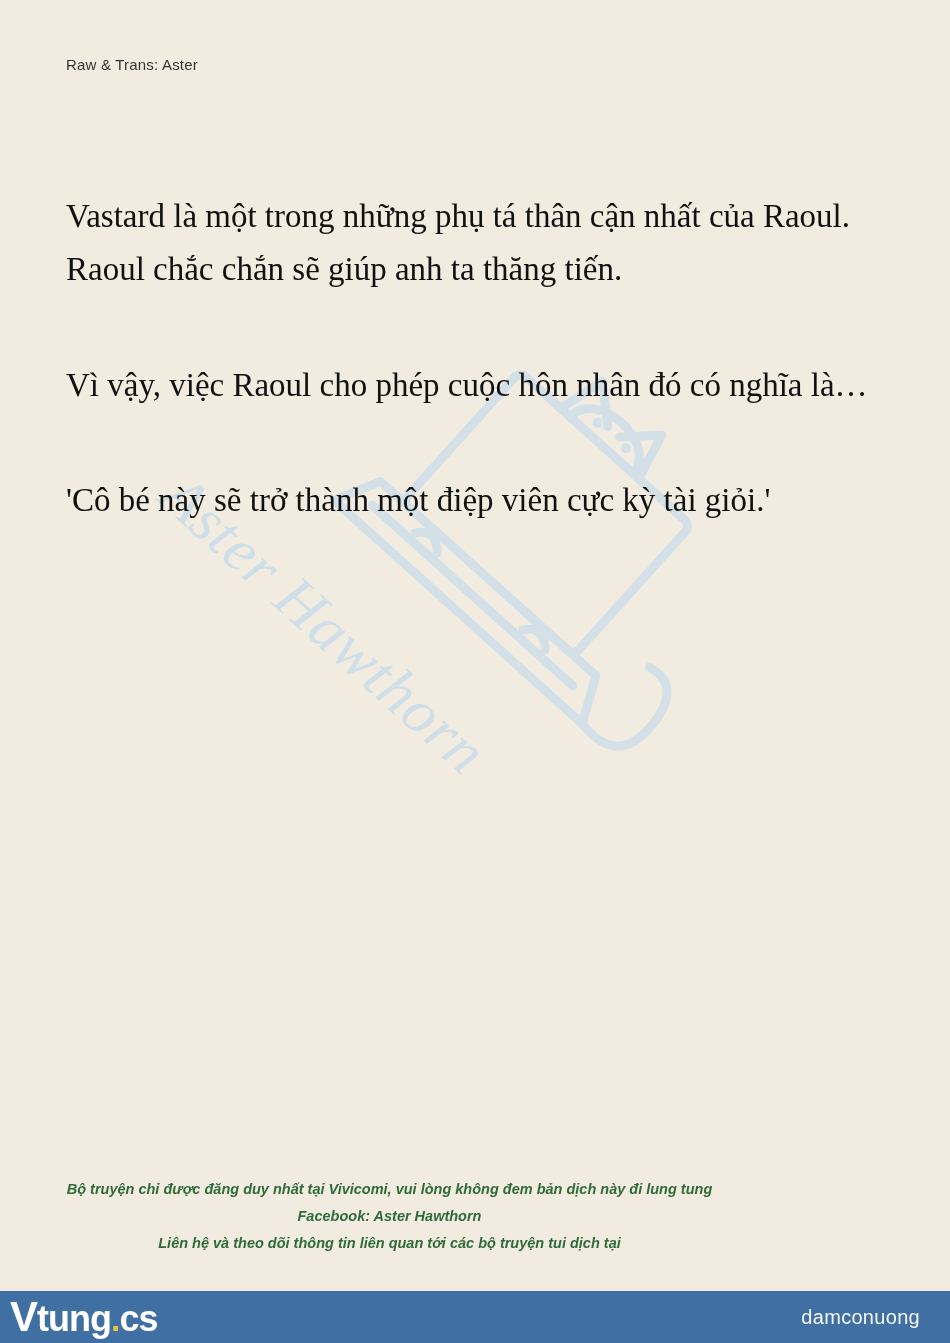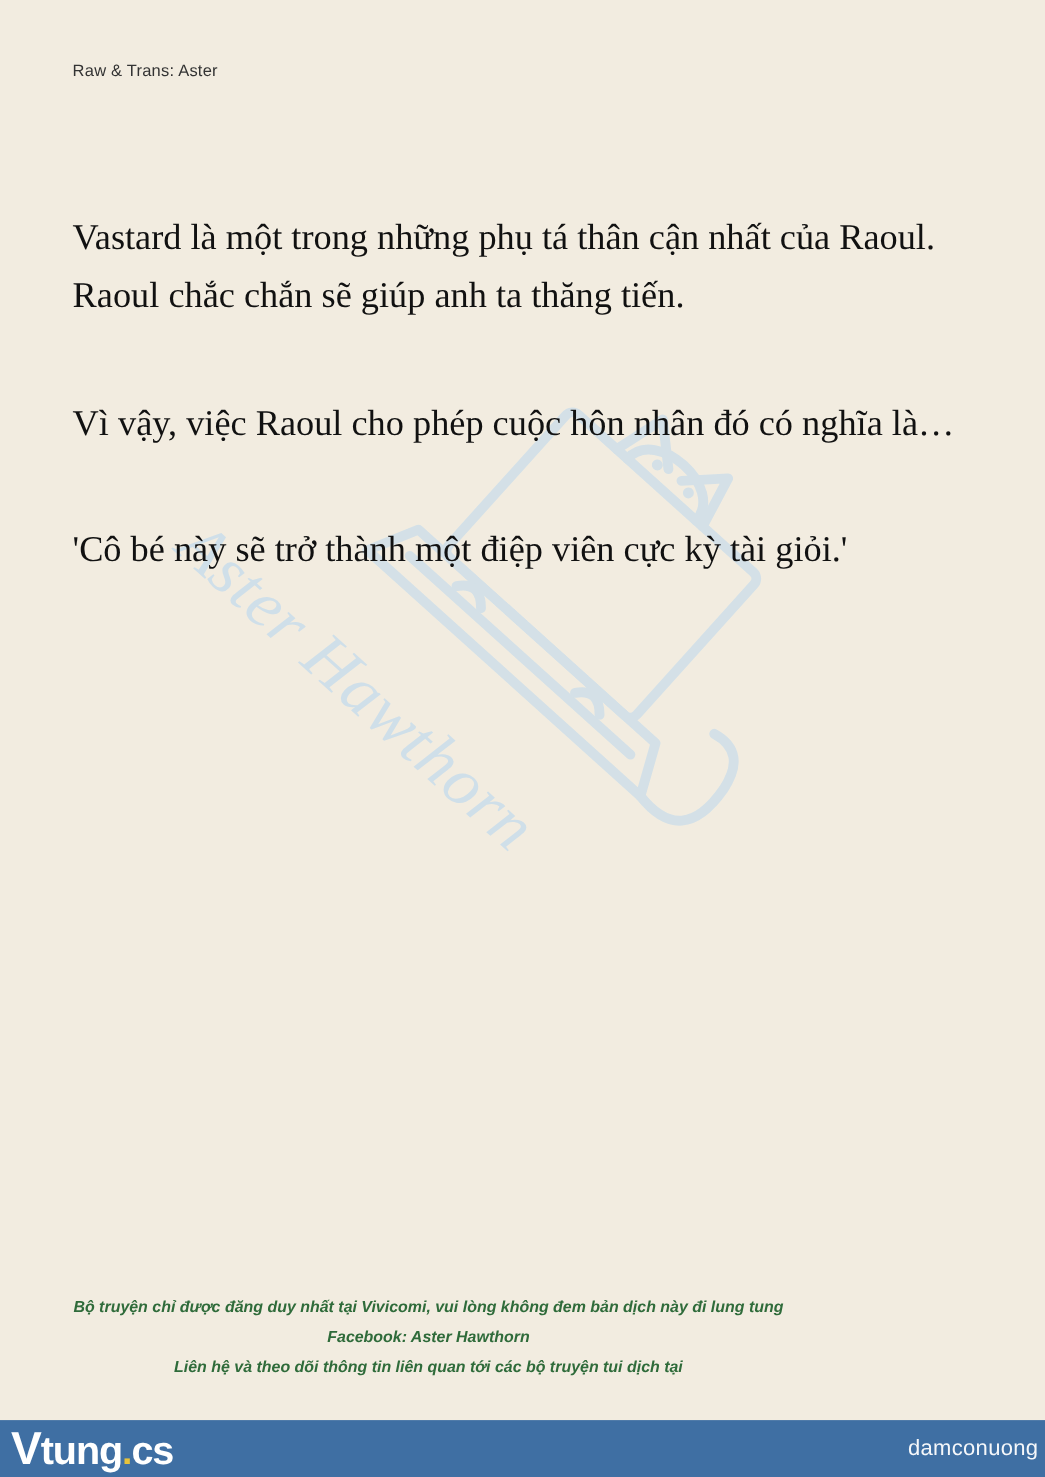--- a/index.html
+++ b/index.html
@@ -119,21 +119,21 @@
   }
   .logo-v {
     font-size: 42px;
     color: #ffffff;
   }
   .logo-dot {
     color: #e8c33a;
     font-size: 34px;
   }
   .bottom-right {
-    padding-right: 6px;
+    padding-right: 30px;
     font-family: "Liberation Sans", sans-serif;
     font-size: 20px;
     color: #ffffff;
     opacity: 0.95;
     letter-spacing: 0.3px;
   }
 </style>
 </head>
 <body>
 

